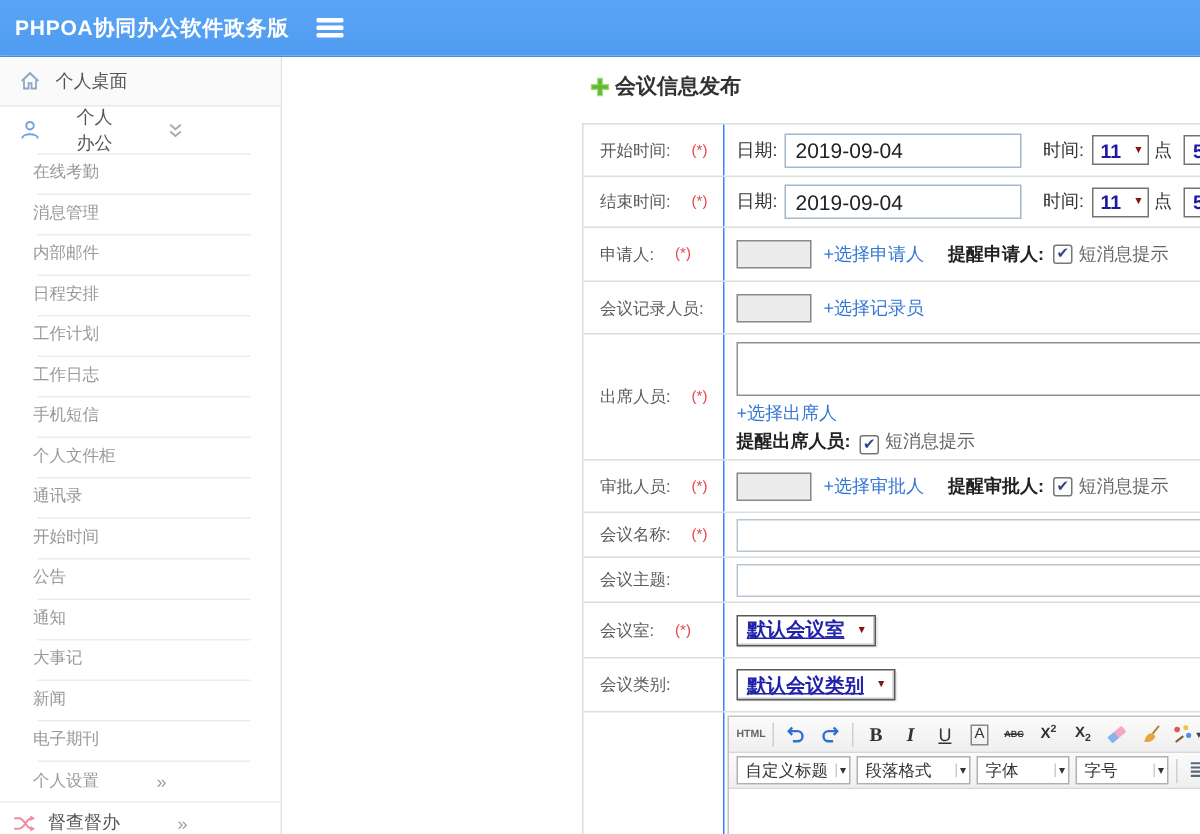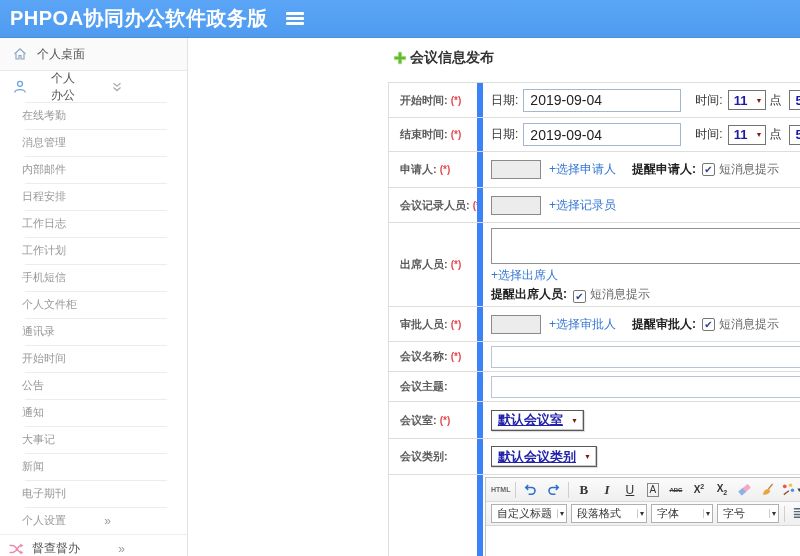--- a/index.html
+++ b/index.html
@@ -2,21 +2,21 @@
 <html><head>
 <meta charset="utf-8">
 <style>
   * { box-sizing: border-box; margin: 0; padding: 0; }
   html,body { width:800px; height:556px; overflow:hidden; }
   body { font-family:"Liberation Sans","DejaVu Sans",sans-serif; background:#fff; position:relative; }
 
   
   .header { height:38px; background:linear-gradient(#5aa5f6,#4f9bf0); border-bottom:1px solid #4a90e2;
             display:flex; align-items:center; color:#fff; }
-  .app-title { font-size:20px; font-weight:bold; padding-left:10px; letter-spacing:0.5px; }
+  .app-title { font-size:14px; font-weight:bold; padding-left:10px; letter-spacing:0.5px; }
   .hamburger { margin-left:18px; width:18px; cursor:pointer; }
   .hamburger span { display:block; height:2.5px; background:#fff; margin:2.5px 0; border-radius:1px; }
 
   
   .layout { display:flex; height:518px; }
   .sidebar { width:188px; background:#fff; border-right:1px solid #e3e3e3;
              box-shadow:2px 0 3px rgba(0,0,0,0.05); display:flex; flex-direction:column; flex:none; }
   .side-desktop { height:33px; flex:none; display:flex; align-items:center; gap:9px; padding-left:12px;
                   background:#fafafa; border-bottom:1px solid #e8e8e8; font-size:12px; color:#555; cursor:pointer; }
   .side-group { height:31px; flex:none; display:flex; align-items:center; gap:23px; padding-left:12px;
@@ -39,22 +39,22 @@
   
   .main { flex:1; background:#fff; overflow:hidden; }
   .page-title-row { margin:8px 0 12px 205px; height:24px; display:flex; align-items:center; gap:3px; }
   .plus-icon { width:14px; height:14px; display:inline-flex; }
   .plus-icon svg { width:14px; height:14px; }
   .page-title { font-size:14px; color:#333; font-weight:bold; }
 
   
   .form-table { margin-left:200px; width:593px; border:1px solid #ddd; border-bottom:none; }
   .frow { display:flex; border-bottom:1px solid #ddd; }
-  .flabel { width:94px; flex:none; border-right:6px solid #3b82f6; display:flex; align-items:center;
-            padding-left:11px; gap:3px; font-size:11px; color:#5c5c5c; white-space:nowrap; overflow:hidden;font-weight:bold; }
+  .flabel { width:94px; flex:none; border-right:1px solid #3b82f6; display:flex; align-items:center;
+            padding-left:11px; gap:14px; font-size:11px; color:#5c5c5c; white-space:nowrap; overflow:hidden; }
   .fcontent { flex:1; display:flex; align-items:center; padding-left:8px; font-size:12px; color:#333; }
   .req { color:#e4484e; font-size:10px; flex:none; }
   .sublbl { margin-right:5px; }
   .time-gap { margin-left:14px; }
   .unit { margin:0 8px 0 3px; }
 
   .date-input { width:158px; height:23px; border:1px solid #a3b8cc; font-size:14px; color:#222;
                 padding-left:6px; font-family:inherit; }
   .mini-select { display:inline-flex; align-items:center; border:1px solid #747474; background:#fff;
                  height:20px; padding-left:5px; font-size:13px; font-weight:bold; color:#1a1aa6; cursor:pointer; }
@@ -141,22 +141,22 @@
         <svg viewBox="0 0 16 16">
             <path d="M4.5 4.2 8 7.2l3.5-3M4.5 8.6 8 11.6l3.5-3" fill="none" stroke="#ababab" stroke-width="1.3"></path>
           </svg>
       </span>
     </div>
     <ul class="side-sub" id="side-sub">
         <li>在线考勤</li>
         <li>消息管理</li>
         <li>内部邮件</li>
         <li>日程安排</li>
+        <li>工作计划</li>
         <li>工作日志</li>
-        <li>工作计划</li>
         <li>手机短信</li>
         <li>个人文件柜</li>
         <li>通讯录</li>
         <li>开始时间</li>
         <li>公告</li>
         <li>通知</li>
         <li>大事记</li>
         <li>新闻</li>
         <li>电子期刊</li>
       </ul>

